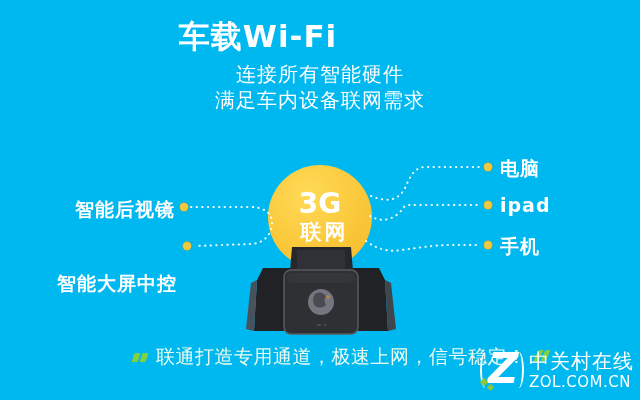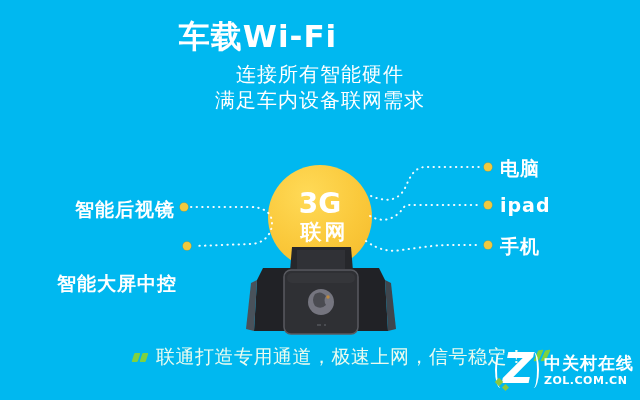--- a/index.html
+++ b/index.html
@@ -46,22 +46,22 @@
   .zol-mark{position:relative;width:44px;height:50px;}
   .zol-z{position:absolute;left:8px;top:0px;color:#fff;font-size:42px;line-height:48px;
          font-weight:900;font-style:italic;}
   .paren{position:absolute;top:7px;width:9px;height:36px;}
   .paren.l{left:0;border-left:2.5px solid #fff;border-radius:50% / 50%;}
   .paren.r{right:0;border-right:2.5px solid #fff;border-radius:50% / 50%;}
   .diamond{position:absolute;background:#8BC63F;}
   .d1{left:1px;top:34px;width:6px;height:6px;transform:rotate(45deg);}
   .d2{left:8px;top:40px;width:5px;height:5px;transform:rotate(45deg);}
   .zol-text{display:flex;flex-direction:column;justify-content:center;color:#fff;}
-  .zol-name{font-size:17px;font-weight:700;letter-spacing:1px;line-height:1.2;}
-  .zol-domain{font-size:11px;font-weight:700;letter-spacing:0.5px;line-height:1.2;}
+  .zol-name{font-size:20px;font-weight:400;letter-spacing:1px;line-height:1.2;}
+  .zol-domain{font-size:15px;font-weight:400;letter-spacing:0.5px;line-height:1.2;}
 </style>
 </head>
 <body>
 
 <div class="stage">
 
   <div class="title">车载Wi-Fi</div>
   <div class="subtitle l1">连接所有智能硬件</div>
   <div class="subtitle l2">满足车内设备联网需求</div>
 

